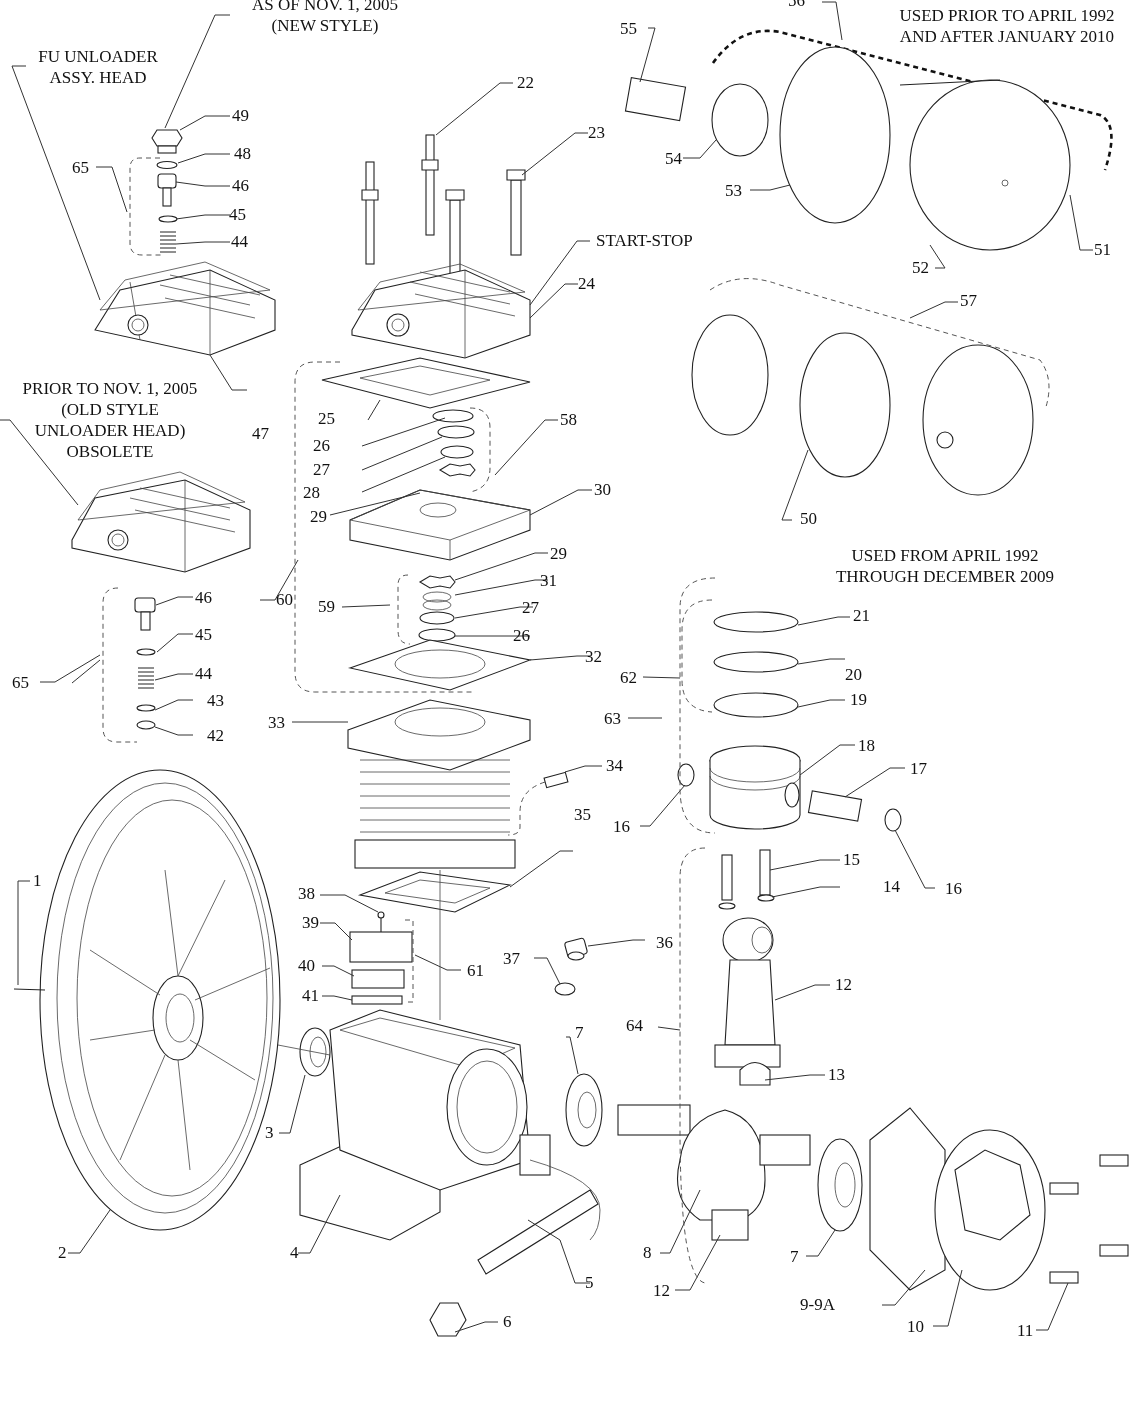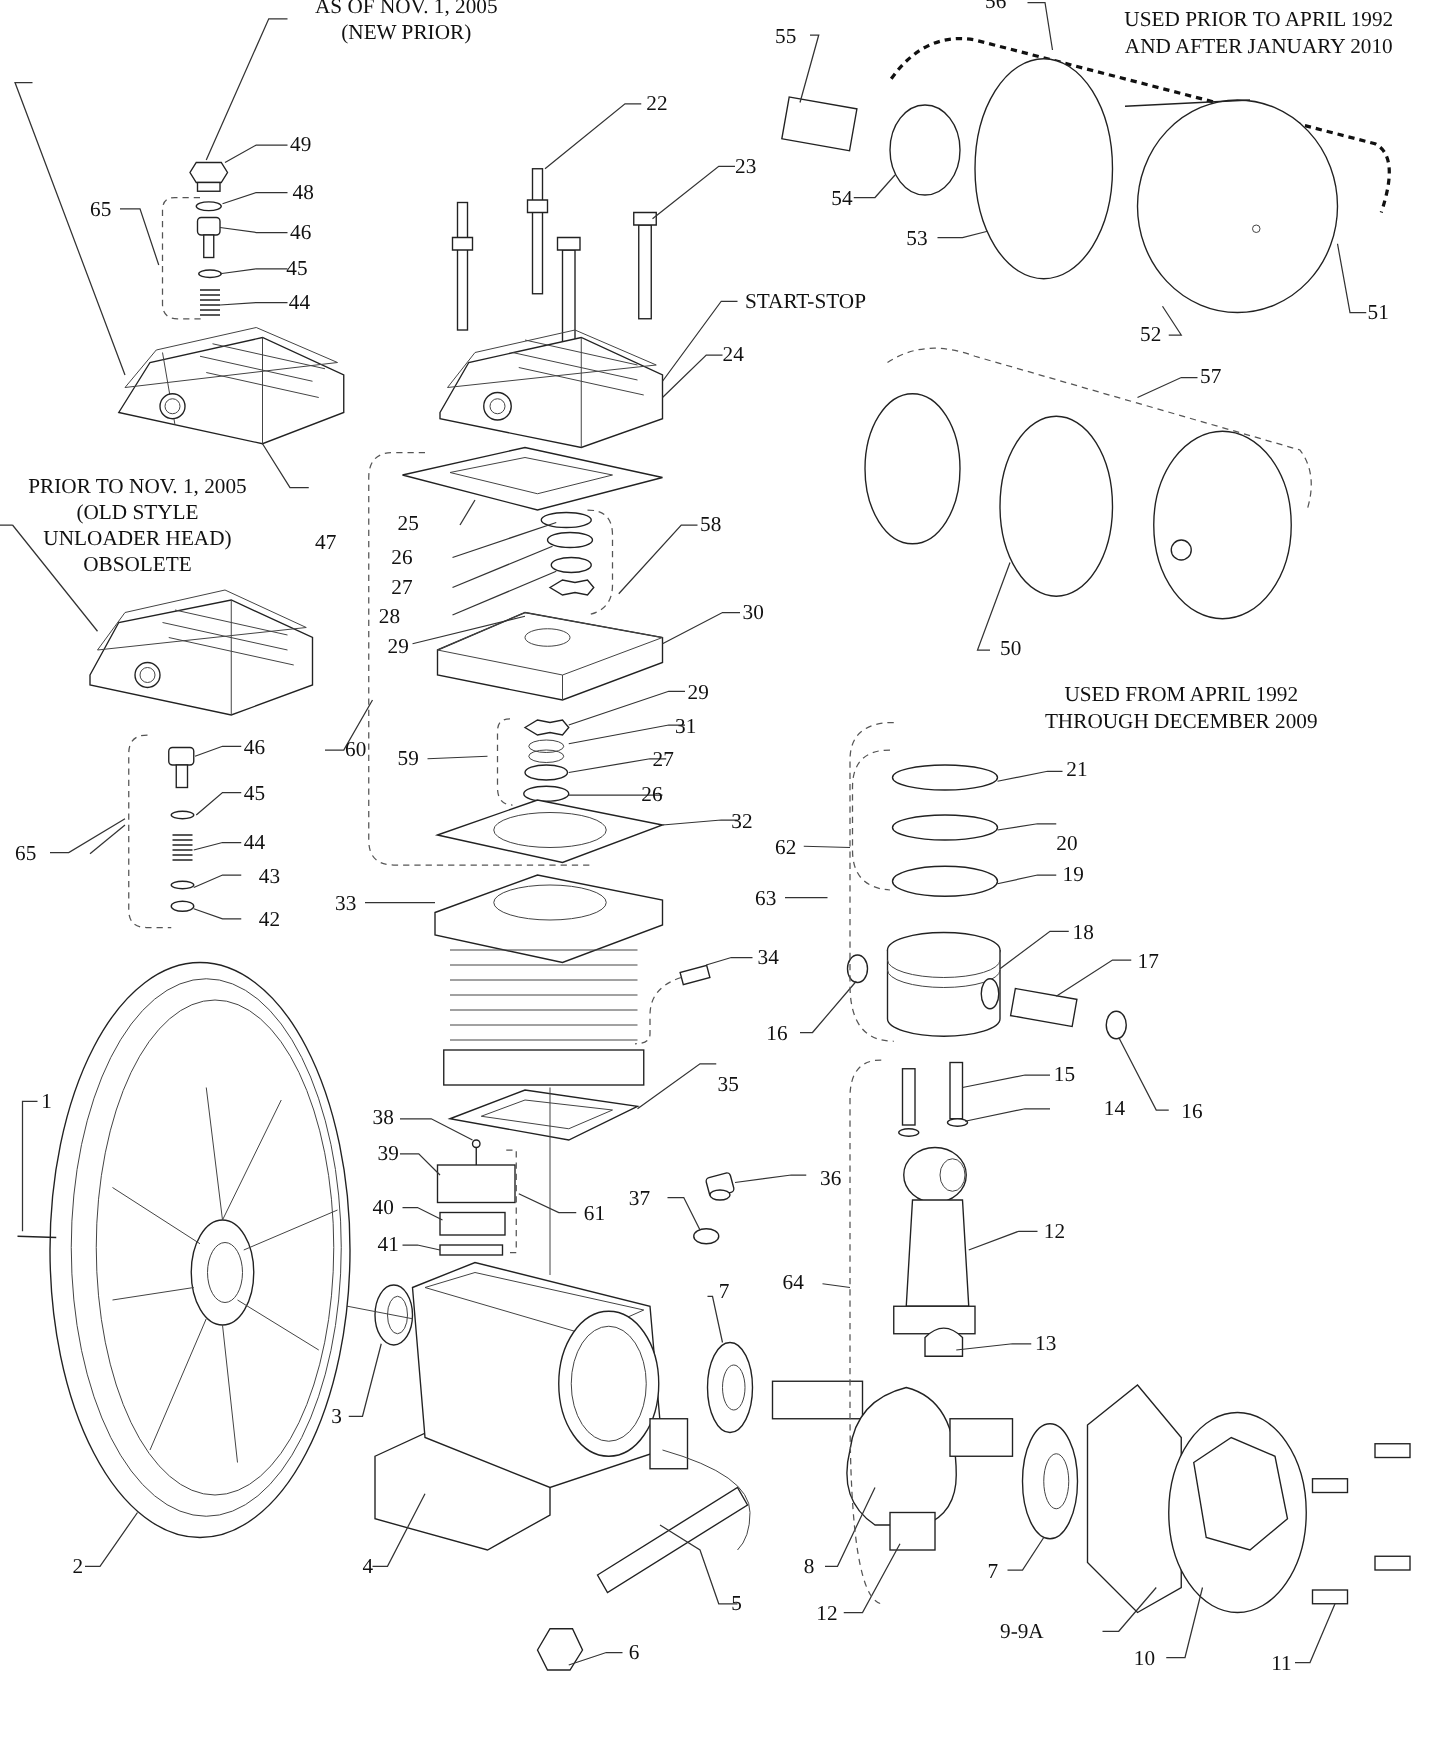--- a/index.html
+++ b/index.html
@@ -309,21 +309,25 @@
   <ellipse class="part" cx="978" cy="420" rx="55" ry="75"></ellipse>
   <circle class="part" cx="945" cy="440" r="8"></circle>
   <path class="ln" d="M910,318 L945,302 L958,302"></path>
   <path class="ln" d="M792,520 L782,520 L808,450"></path>
 
   <path class="ln" d="M72,683 L100,660"></path>
 </svg>
 
 <div class="note" style="left:225px;top:-6px;width:200px;">
   <div>AS OF NOV. 1, 2005</div>
-      <div>(NEW PRIOR)</div>
+      <div>(NEW STYLE)</div>
+</div>
+<div class="note" style="left:18px;top:46px;width:160px;">
+  <div>FU UNLOADER</div>
+      <div>ASSY. HEAD</div>
 </div>
 <div class="note" style="left:10px;top:378px;width:200px;">
   <div>PRIOR TO NOV. 1, 2005</div>
       <div>(OLD STYLE</div>
   <div>UNLOADER HEAD)</div>
       <div>OBSOLETE</div>
 </div>
 <div class="note" style="left:862px;top:5px;width:290px;">
   <div>USED PRIOR TO APRIL 1992</div>
       <div>AND AFTER JANUARY 2010</div>
@@ -367,21 +371,21 @@
 <div class="lbl" style="left:313px;top:461px;">27</div>
 <div class="lbl" style="left:522px;top:599px;">27</div>
 <div class="lbl" style="left:303px;top:484px;">28</div>
 <div class="lbl" style="left:310px;top:508px;">29</div>
 <div class="lbl" style="left:550px;top:545px;">29</div>
 <div class="lbl" style="left:594px;top:481px;">30</div>
 <div class="lbl" style="left:540px;top:572px;">31</div>
 <div class="lbl" style="left:585px;top:648px;">32</div>
 <div class="lbl" style="left:268px;top:714px;">33</div>
 <div class="lbl" style="left:606px;top:757px;">34</div>
-<div class="lbl" style="left:574px;top:859px;font-family:Liberation Serif, serif;">35</div>
+<div class="lbl" style="left:574px;top:806px;font-family:Liberation Serif, serif;">35</div>
 <div class="lbl" style="left:656px;top:934px;">36</div>
 <div class="lbl" style="left:503px;top:950px;">37</div>
 <div class="lbl" style="left:298px;top:885px;text-align:center;">38</div>
 <div class="lbl" style="left:302px;top:914px;">39</div>
 <div class="lbl" style="left:298px;top:957px;">40</div>
 <div class="lbl" style="left:302px;top:987px;">41</div>
 <div class="lbl" style="left:207px;top:727px;">42</div>
 <div class="lbl" style="left:207px;top:692px;">43</div>
 <div class="lbl" style="left:231px;top:233px;">44</div>
 <div class="lbl" style="left:195px;top:665px;">44</div>

